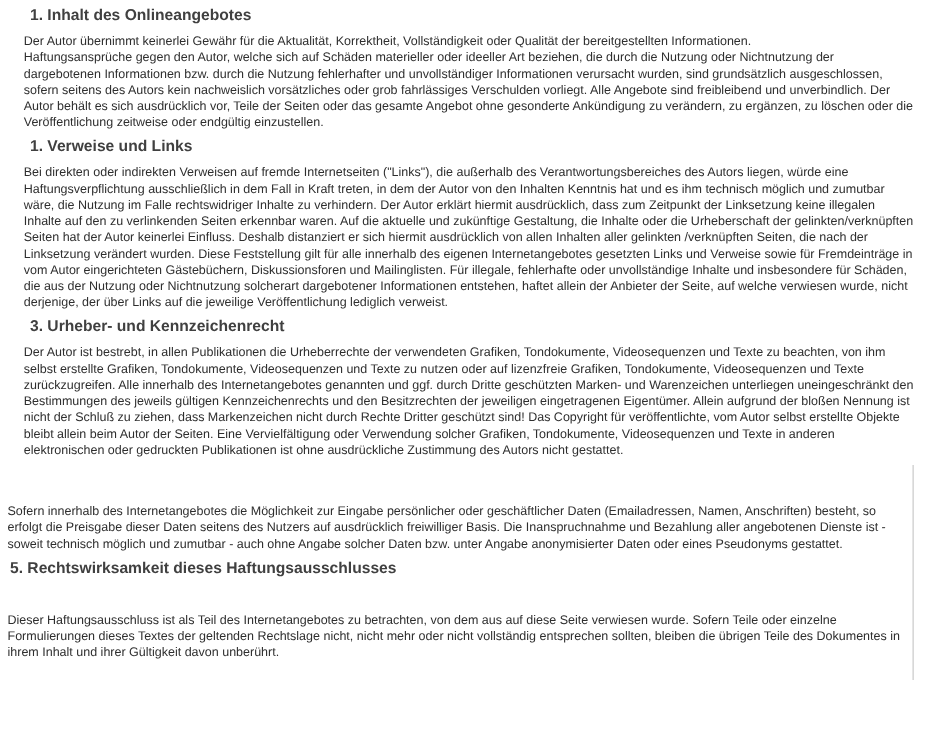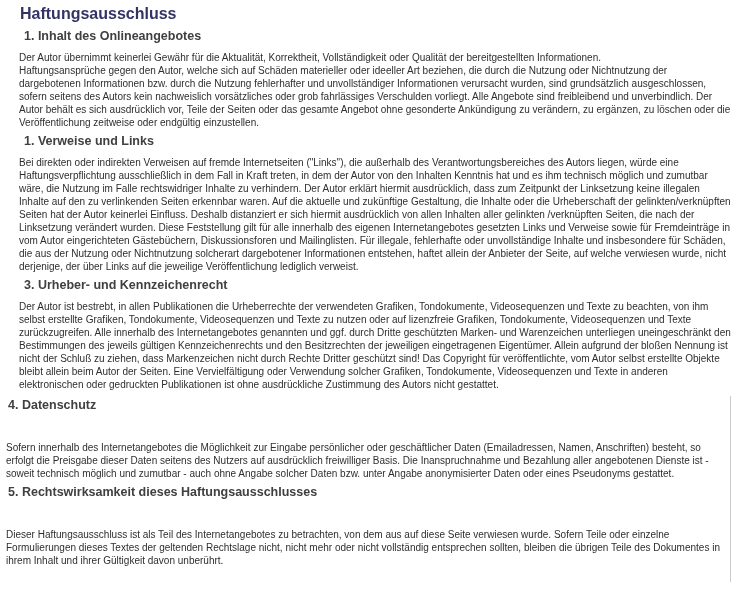--- a/index.html
+++ b/index.html
@@ -36,42 +36,40 @@
     border-right: 1px solid #cccccc;
   }
   .outdent-group .sec-heading { margin-left: 2px; }
   .outdent-group .sec-body { margin-left: 0; margin-top: 29px; }
 </style>
 </head>
 <body>
 
 <div class="main">
 
-  <h1 class="page-title">Haftungsausschluss</h1>
 
   <div>
     <h2 class="sec-heading">1. Inhalt des Onlineangebotes</h2>
     <p class="sec-body">Der Autor übernimmt keinerlei Gewähr für die Aktualität, Korrektheit, Vollständigkeit oder Qualität der bereitgestellten Informationen.
 Haftungsansprüche gegen den Autor, welche sich auf Schäden materieller oder ideeller Art beziehen, die durch die Nutzung oder Nichtnutzung der dargebotenen Informationen bzw. durch die Nutzung fehlerhafter und unvollständiger Informationen verursacht wurden, sind grundsätzlich ausgeschlossen, sofern seitens des Autors kein nachweislich vorsätzliches oder grob fahrlässiges Verschulden vorliegt. Alle Angebote sind freibleibend und unverbindlich. Der Autor behält es sich ausdrücklich vor, Teile der Seiten oder das gesamte Angebot ohne gesonderte Ankündigung zu verändern, zu ergänzen, zu löschen oder die Veröffentlichung zeitweise oder endgültig einzustellen.</p>
   </div>
 
   <div>
     <h2 class="sec-heading">1. Verweise und Links</h2>
     <p class="sec-body">Bei direkten oder indirekten Verweisen auf fremde Internetseiten ("Links"), die außerhalb des Verantwortungsbereiches des Autors liegen, würde eine Haftungsverpflichtung ausschließlich in dem Fall in Kraft treten, in dem der Autor von den Inhalten Kenntnis hat und es ihm technisch möglich und zumutbar wäre, die Nutzung im Falle rechtswidriger Inhalte zu verhindern. Der Autor erklärt hiermit ausdrücklich, dass zum Zeitpunkt der Linksetzung keine illegalen Inhalte auf den zu verlinkenden Seiten erkennbar waren. Auf die aktuelle und zukünftige Gestaltung, die Inhalte oder die Urheberschaft der gelinkten/verknüpften Seiten hat der Autor keinerlei Einfluss. Deshalb distanziert er sich hiermit ausdrücklich von allen Inhalten aller gelinkten /verknüpften Seiten, die nach der Linksetzung verändert wurden. Diese Feststellung gilt für alle innerhalb des eigenen Internetangebotes gesetzten Links und Verweise sowie für Fremdeinträge in vom Autor eingerichteten Gästebüchern, Diskussionsforen und Mailinglisten. Für illegale, fehlerhafte oder unvollständige Inhalte und insbesondere für Schäden, die aus der Nutzung oder Nichtnutzung solcherart dargebotener Informationen entstehen, haftet allein der Anbieter der Seite, auf welche verwiesen wurde, nicht derjenige, der über Links auf die jeweilige Veröffentlichung lediglich verweist.</p>
   </div>
 
   <div>
     <h2 class="sec-heading">3. Urheber- und Kennzeichenrecht</h2>
     <p class="sec-body">Der Autor ist bestrebt, in allen Publikationen die Urheberrechte der verwendeten Grafiken, Tondokumente, Videosequenzen und Texte zu beachten, von ihm selbst erstellte Grafiken, Tondokumente, Videosequenzen und Texte zu nutzen oder auf lizenzfreie Grafiken, Tondokumente, Videosequenzen und Texte zurückzugreifen. Alle innerhalb des Internetangebotes genannten und ggf. durch Dritte geschützten Marken- und Warenzeichen unterliegen uneingeschränkt den Bestimmungen des jeweils gültigen Kennzeichenrechts und den Besitzrechten der jeweiligen eingetragenen Eigentümer. Allein aufgrund der bloßen Nennung ist nicht der Schluß zu ziehen, dass Markenzeichen nicht durch Rechte Dritter geschützt sind! Das Copyright für veröffentlichte, vom Autor selbst erstellte Objekte bleibt allein beim Autor der Seiten. Eine Vervielfältigung oder Verwendung solcher Grafiken, Tondokumente, Videosequenzen und Texte in anderen elektronischen oder gedruckten Publikationen ist ohne ausdrückliche Zustimmung des Autors nicht gestattet.</p>
   </div>
 
   <div class="outdent-group">
 
     <div>
-      <h2 class="sec-heading">4. Datenschutz</h2>
       <p class="sec-body">Sofern innerhalb des Internetangebotes die Möglichkeit zur Eingabe persönlicher oder geschäftlicher Daten (Emailadressen, Namen, Anschriften) besteht, so erfolgt die Preisgabe dieser Daten seitens des Nutzers auf ausdrücklich freiwilliger Basis. Die Inanspruchnahme und Bezahlung aller angebotenen Dienste ist - soweit technisch möglich und zumutbar - auch ohne Angabe solcher Daten bzw. unter Angabe anonymisierter Daten oder eines Pseudonyms gestattet.</p>
     </div>
 
     <div>
       <h2 class="sec-heading">5. Rechtswirksamkeit dieses Haftungsausschlusses</h2>
       <p class="sec-body">Dieser Haftungsausschluss ist als Teil des Internetangebotes zu betrachten, von dem aus auf diese Seite verwiesen wurde. Sofern Teile oder einzelne Formulierungen dieses Textes der geltenden Rechtslage nicht, nicht mehr oder nicht vollständig entsprechen sollten, bleiben die übrigen Teile des Dokumentes in ihrem Inhalt und ihrer Gültigkeit davon unberührt.</p>
     </div>
 
   </div>
 

